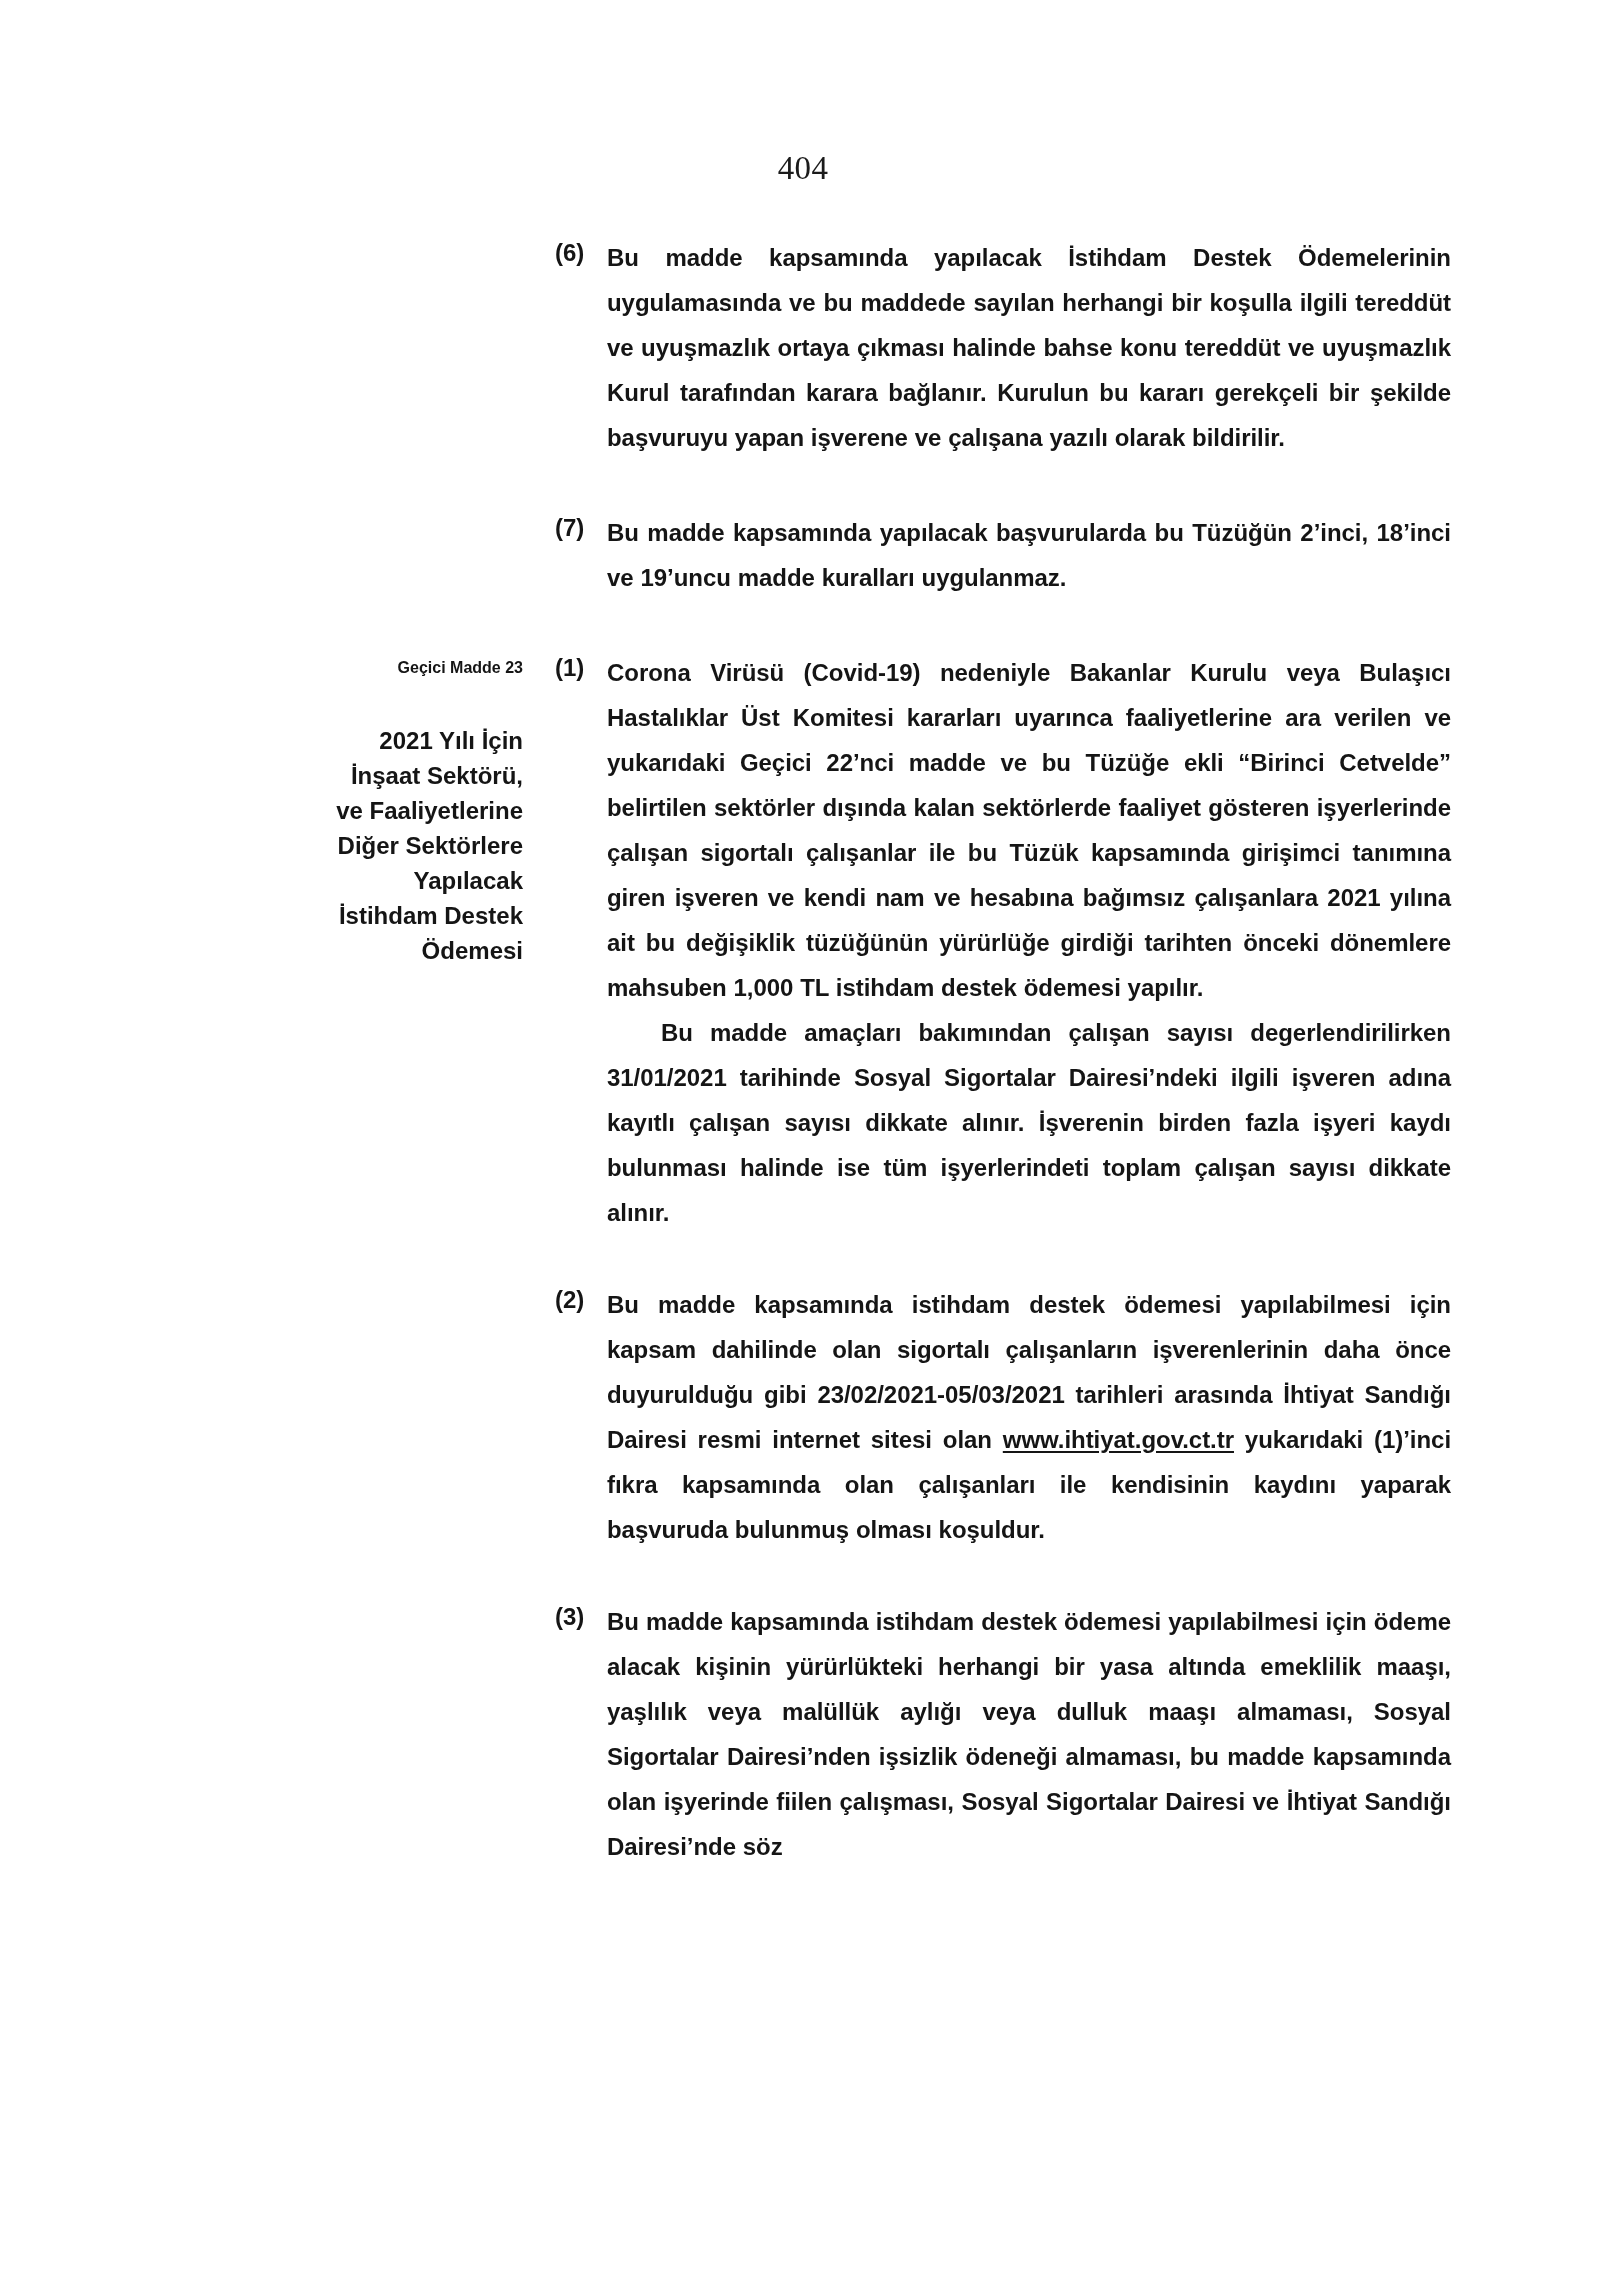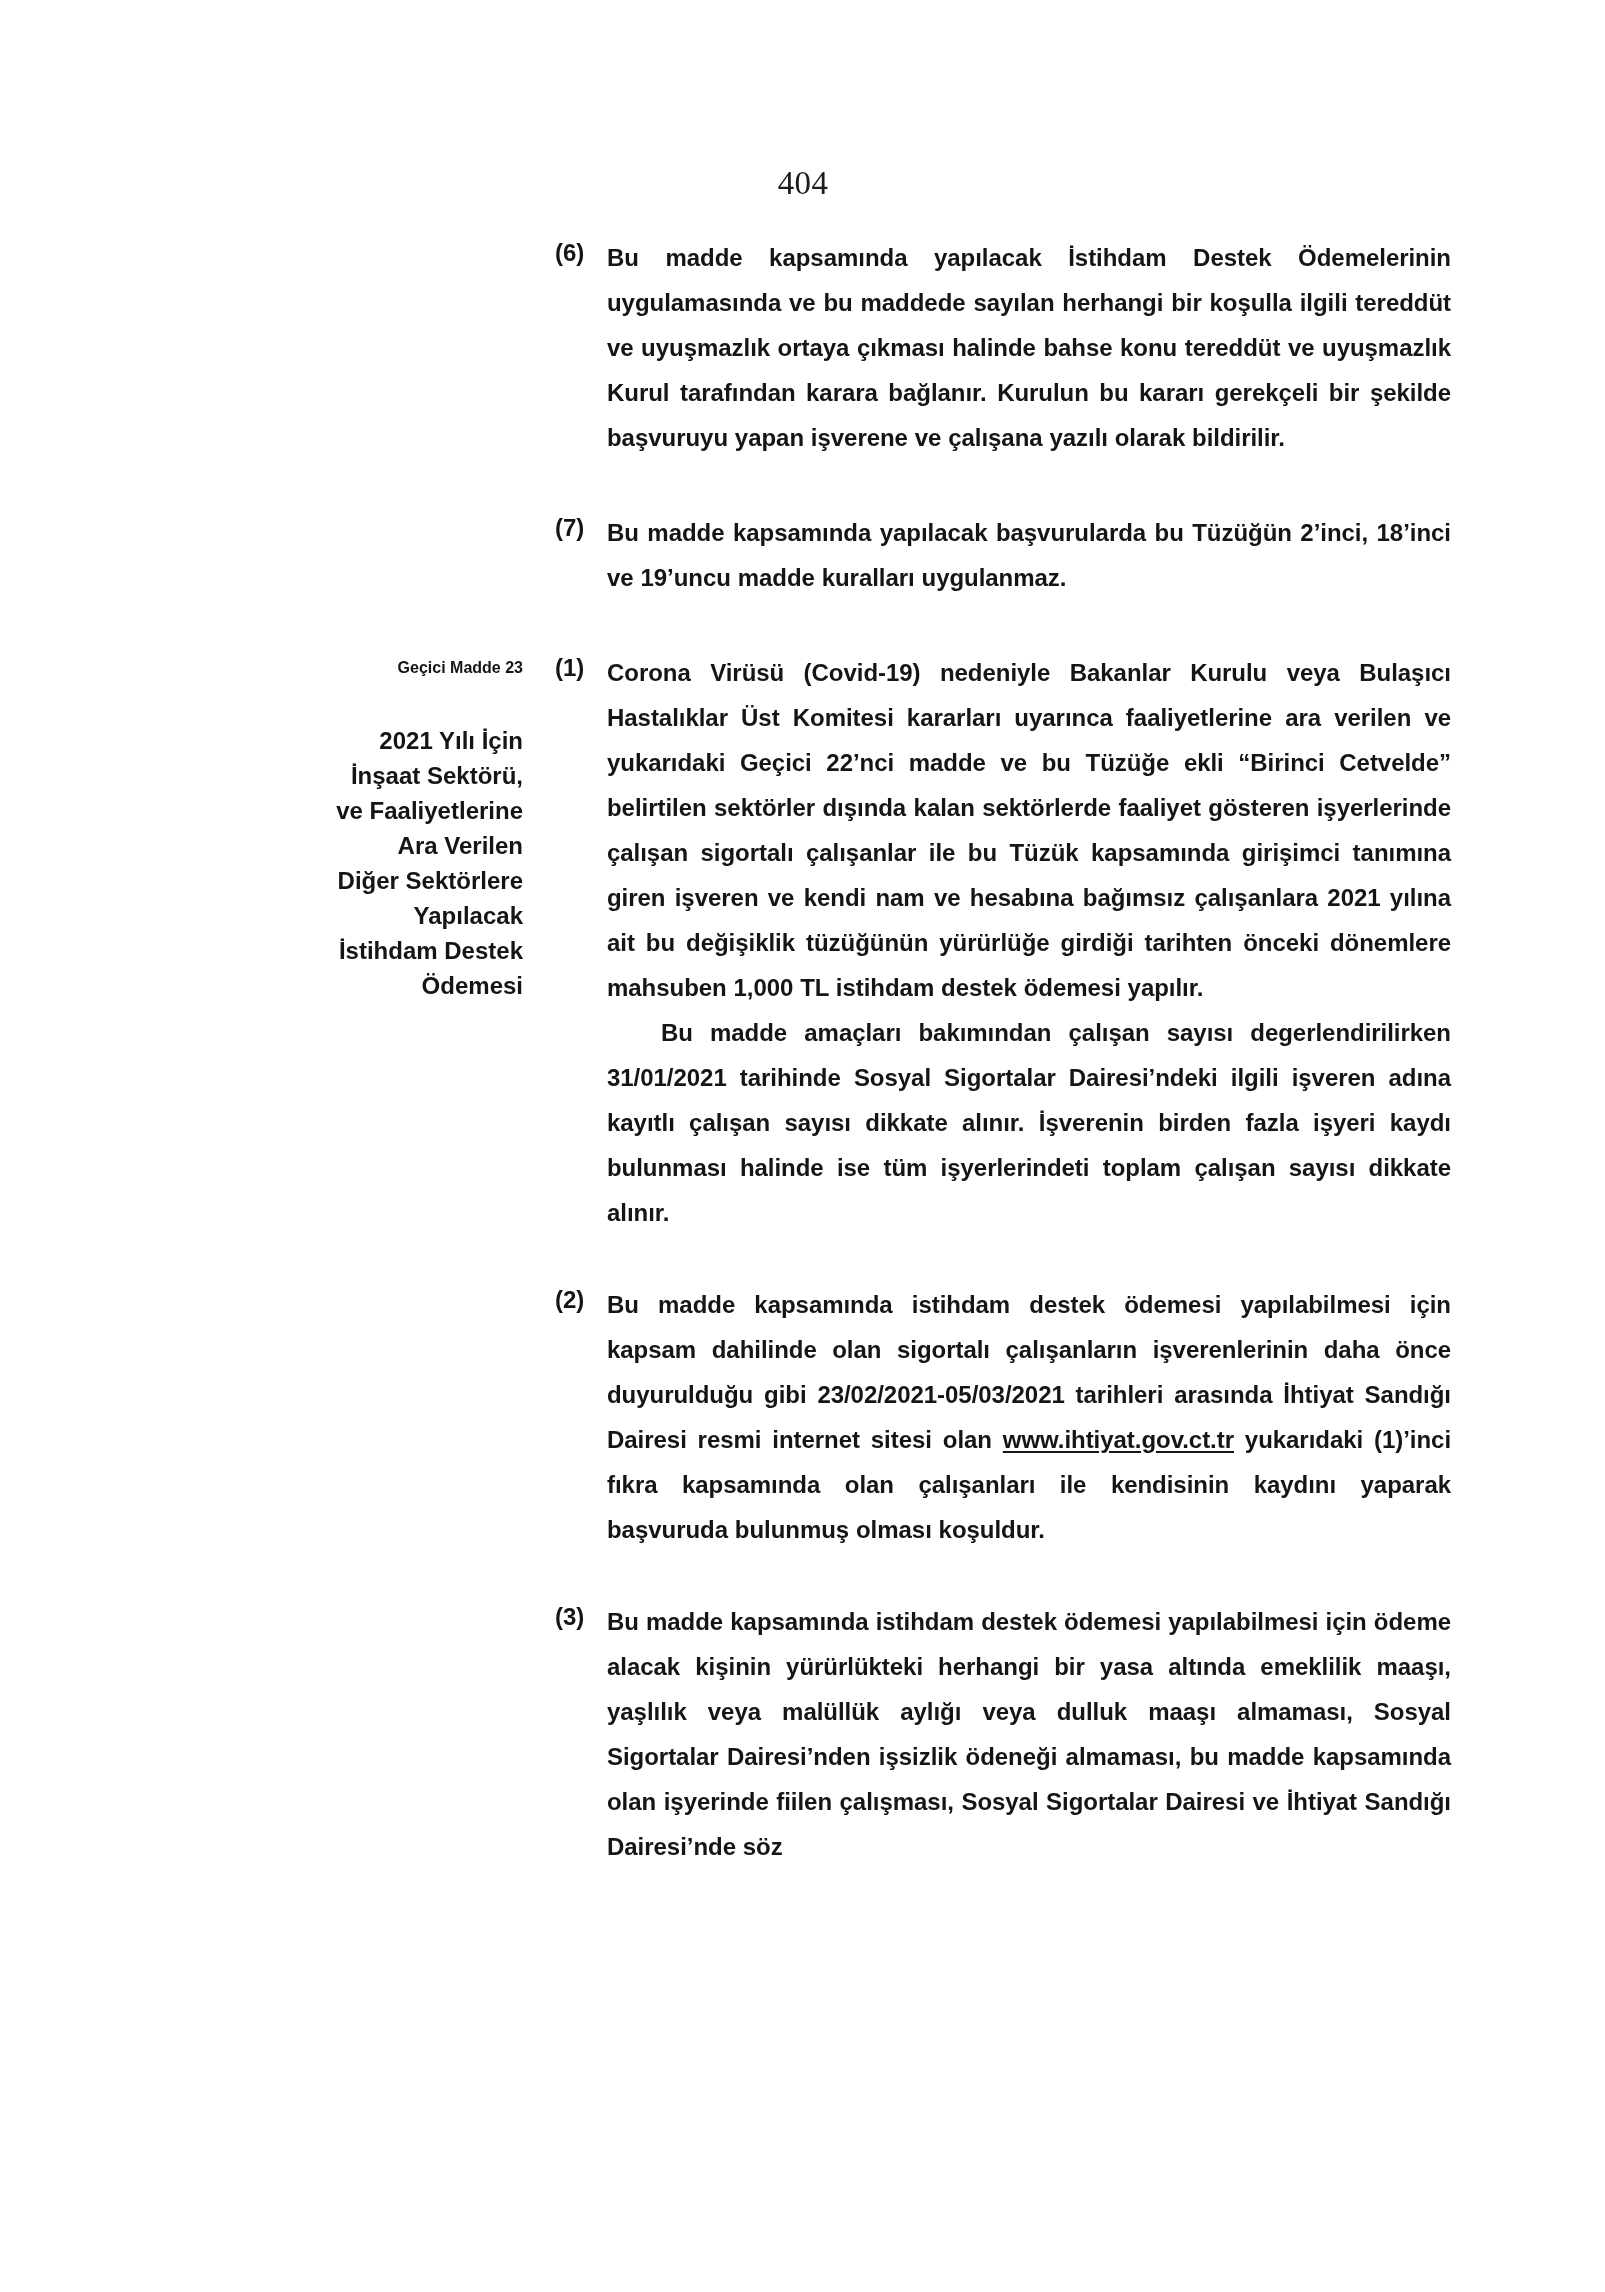--- a/index.html
+++ b/index.html
@@ -16,21 +16,21 @@
     width: 1606px;
     height: 2293px;
     background: #ffffff;
     overflow: hidden;
     box-sizing: border-box;
   }
 
   
   .page-number {
     position: absolute;
-    top: 165px;
+    top: 150px;
     left: 0;
     width: 1606px;
     text-align: center;
     font-family: "Liberation Serif", serif;
     font-size: 33px;
     font-weight: 400;
     letter-spacing: 0.4px;
     color: #1b1b1b;
   }
 
@@ -157,21 +157,20 @@
 
     <div class="gap-lg"></div>
 
     <div class="block">
       <div class="sidecol">
         <div class="note-title">Geçici Madde 23</div>
         <div class="note-lines">
           <div>2021 Yılı İçin</div>
           <div>İnşaat Sektörü,</div>
           <div>ve Faaliyetlerine</div>
-          <div>Ara Verilen</div>
           <div>Diğer Sektörlere</div>
           <div>Yapılacak</div>
           <div>İstihdam Destek</div>
           <div>Ödemesi</div>
         </div>
       </div>
       <div class="bodycol">
         <div class="marker">(1)</div>
         <div class="para">
           <span>Corona Virüsü (Covid-19) nedeniyle Bakanlar Kurulu veya Bulaşıcı Hastalıklar Üst Komitesi kararları uyarınca faaliyetlerine ara verilen ve yukarıdaki Geçici 22’nci madde ve bu Tüzüğe ekli “Birinci Cetvelde” belirtilen sektörler dışında kalan sektörlerde faaliyet gösteren işyerlerinde çalışan sigortalı çalışanlar ile bu Tüzük kapsamında girişimci tanımına giren işveren ve kendi nam ve hesabına bağımsız çalışanlara 2021 yılına ait bu değişiklik tüzüğünün yürürlüğe girdiği tarihten önceki dönemlere mahsuben 1,000 TL istihdam destek ödemesi yapılır.</span>

